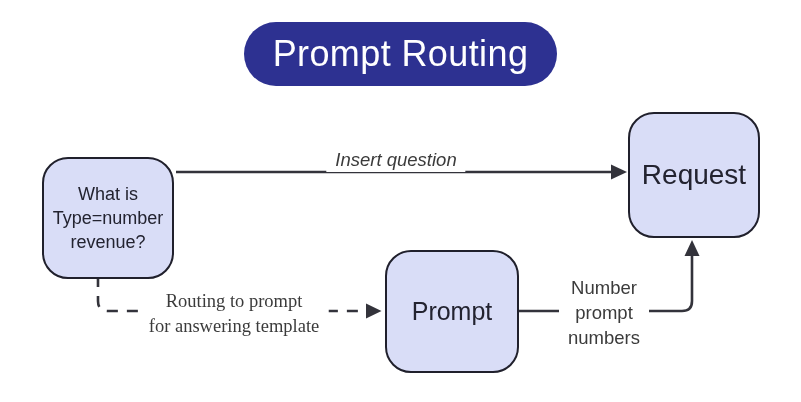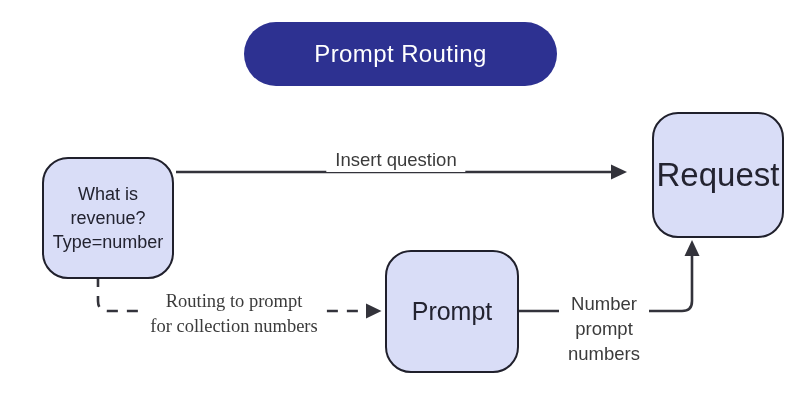--- a/index.html
+++ b/index.html
@@ -36,51 +36,51 @@
   .arrowhead{fill:var(--connector);stroke:none;}
   .banner{
     position:absolute;left:244px;top:22px;width:313px;height:64px;
     background:var(--banner-bg);
     border-radius:32px;
     display:flex;align-items:center;justify-content:center;
     z-index:3;
   }
   .banner span{
     color:var(--banner-text);
-    font-size:24px;font-weight:500;letter-spacing:.4px;
+    font-size:36px;font-weight:500;letter-spacing:.4px;
   }
   .node{
     position:absolute;
     background:var(--node-fill);
     border:2px solid var(--node-border);
     border-radius:26px;
     display:flex;flex-direction:column;align-items:center;justify-content:center;
     text-align:center;
     color:var(--node-text);
     z-index:3;
   }
   .node-question{left:42px;top:111px;width:132px;height:122px;
     font-size:18px;line-height:24px;margin-top:46px;}
-  .node-request{left:652px;top:112px;width:132px;height:126px;
-    font-size:33px;line-height:30px;}
+  .node-request{left:628px;top:112px;width:132px;height:126px;
+    font-size:28px;line-height:30px;}
   .node-collection{left:385px;top:250px;width:134px;height:123px;
     font-size:25px;line-height:31px;}
   .edge-label{
     position:absolute;
     transform:translateX(-50%);
     background:var(--canvas-bg);
     color:var(--label-text);
     font-size:18.5px;line-height:25px;
     text-align:center;white-space:nowrap;
     padding:1px 9px;
     z-index:2;
   }
-  .label-insert{left:396px;top:147px;line-height:23px;}
+  .label-insert{left:396px;top:147px;line-height:23px;font-style:italic;}
   .label-routing{left:234px;top:288px;font-family:Liberation Serif, serif;}
-  .label-number{left:604px;top:290px;}
+  .label-number{left:604px;top:274px;}
 </style>
 </head>
 <body>
 
 <div class="stage">
 
   <svg class="wires" viewBox="0 0 801 402" xmlns="http://www.w3.org/2000/svg">
     <g>
       <line class="wire" x1="176" y1="172" x2="613" y2="172"></line>
       <polygon class="arrowhead" points="611,164.5 627,172 611,179.5"></polygon>
@@ -94,39 +94,39 @@
       <polygon class="arrowhead" points="684.5,256 692,240 699.5,256"></polygon>
     </g>
   </svg>
 
   <div class="banner">
     <span>Prompt Routing</span>
   </div>
 
   <div class="node node-question">
     <div>What is</div>
+    <div>Type=number</div>
     <div>revenue?</div>
-    <div>Type=number</div>
   </div>
 
   <div class="node node-request">
     <div>Request</div>
   </div>
 
   <div class="node node-collection">
     <div>Prompt</div>
   </div>
 
   <div class="edge-label label-insert">
     <div>Insert question</div>
   </div>
 
   <div class="edge-label label-routing">
     <div>Routing to prompt</div>
-    <div>for collection numbers</div>
+    <div>for answering template</div>
   </div>
 
   <div class="edge-label label-number">
     <div>Number</div>
     <div>prompt</div>
     <div>numbers</div>
   </div>
 
 </div>
 

